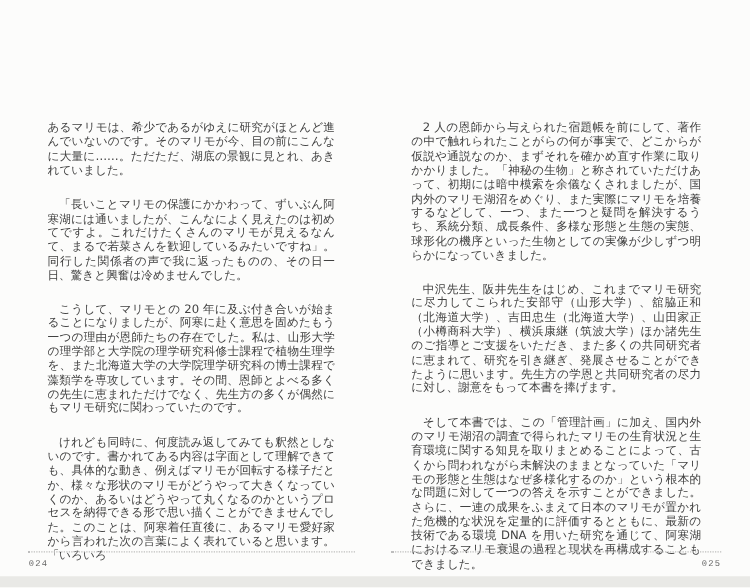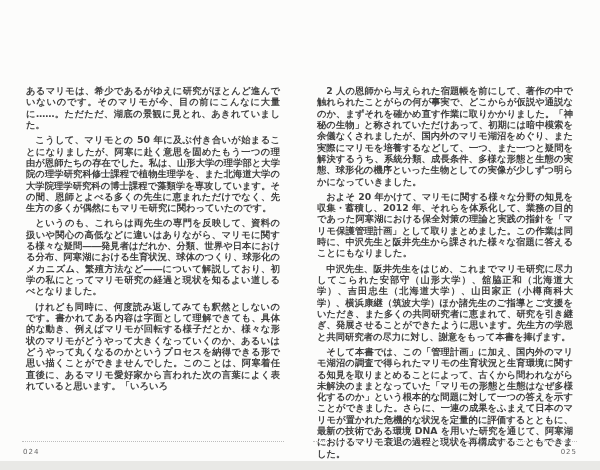--- a/index.html
+++ b/index.html
@@ -33,23 +33,22 @@
     left: 0;
     right: 0;
     color: #414141;
     font-size: 9.3px;
     line-height: 11.32px;
     text-align: justify;
     text-justify: inter-ideograph;
     letter-spacing: 0;
   }
   .page-text p {
-    margin: 4px;
+    margin: 16px;
     padding: 0;
-    font-weight: bold;
   }
   .page-text p.indent {
     text-indent: 9.3px;
   }
 
   .ruby { position: relative; }
   .ruby .rt {
     position: absolute;
     left: 50%;
     top: -4.6px;
@@ -68,20 +67,21 @@
     right: 0;
     height: 0;
     border-top: 1px dotted #bdbdbd;
   }
   .page-number {
     position: absolute;
     top: 448px;
     font-size: 7px;
     color: #666666;
     letter-spacing: 1px;
+    font-family: Liberation Mono, monospace;
   }
   .pn-left  { left: 1px; }
   .pn-right { right: 0; text-align: right; }
 
   .desk-edge {
     position: absolute;
     left: 0;
     right: 0;
     bottom: 0;
     height: 9px;
@@ -89,32 +89,31 @@
   }
 </style>
 </head>
 <body>
 
 <div class="spread">
 
   <section class="page left">
     <div class="page-text">
         <p class="">あるマリモは、希少であるがゆえに研究がほとんど進んでいないのです。そのマリモが今、目の前にこんなに大量に……。ただただ、湖底の景観に見とれ、あきれていました。</p>
-        <p class="indent">こうして、マリモとの 50 年に及ぶ付き合いが始まることになりましたが、阿寒に赴く意思を固めたもう一つの理由が恩師たちの存在でした。私は、山形大学の理学部と大学院の理学研究科修士課程で植物生理学を、また北海道大学の大学院理学研究科の博士課程で藻類学を専攻しています。その間、恩師とよべる多くの先生に恵まれただけでなく、先生方の多くが偶然にもマリモ研究に関わっていたのです。</p>
-        <p class="indent">というのも、これらは両先生の専門を反映して、資料の扱いや関心の高低などに違いはありながら、マリモに関する様々な疑問――発見者はだれか、分類、世界や日本における分布、阿寒湖における生育状況、球体のつくり、球形化のメカニズム、繁殖方法など――について解説しており、初学の私にとってマリモ研究の経過と現状を知るよい道しるべとなりました。</p>
+        <p class="indent">「長いことマリモの保護にかかわって、ずいぶん阿寒湖には通いましたが、こんなによく見えたのは初めてですよ。これだけたくさんのマリモが見えるなんて、まるで若菜さんを歓迎しているみたいですね」。同行した関係者の声で我に返ったものの、その日一日、驚きと興奮は冷めませんでした。</p>
+        <p class="indent">こうして、マリモとの 20 年に及ぶ付き合いが始まることになりましたが、阿寒に赴く意思を固めたもう一つの理由が恩師たちの存在でした。私は、山形大学の理学部と大学院の理学研究科修士課程で植物生理学を、また北海道大学の大学院理学研究科の博士課程で藻類学を専攻しています。その間、恩師とよべる多くの先生に恵まれただけでなく、先生方の多くが偶然にもマリモ研究に関わっていたのです。</p>
         <p class="indent">けれども同時に、何度読み返してみても釈然としないのです。書かれてある内容は字面として理解できても、具体的な動き、例えばマリモが回転する様子だとか、様々な形状のマリモがどうやって大きくなっていくのか、あるいはどうやって丸くなるのかというプロセスを納得できる形で思い描くことができませんでした。このことは、阿寒着任直後に、あるマリモ愛好家から言われた次の言葉によく表れていると思います。「いろいろ</p>
       </div>
     <div class="footer-rule"></div>
     <div class="page-number pn-left">024</div>
   </section>
 
   <section class="page right">
     <div class="page-text">
         <p class="indent">2 人の恩師から与えられた宿題帳を前にして、著作の中で触れられたことがらの何が事実で、どこからが仮説や通説なのか、まずそれを確かめ直す作業に取りかかりました。「神秘の生物」と称されていただけあって、初期には暗中模索を余儀なくされましたが、国内外のマリモ湖沼をめぐり、また実際にマリモを培養するなどして、一つ、また一つと疑問を解決するうち、系統分類、成長条件、多様な形態と生態の実態、球形化の機序といった生物としての実像が少しずつ明らかになっていきました。</p>
-        <p class="indent">およそ 20 年かけて、マリモに関する様々な分野の知見を収集・蓄積し、2012 年、それらを体系化して、業務の目的であった阿寒湖における保全対策の理論と実践の指針を「マリモ保護管理計画」として取りまとめました。この作業は同時に、中沢先生と阪井先生から課された様々な宿題に答えることにもなりました。</p>
         <p class="indent">中沢先生、阪井先生をはじめ、これまでマリモ研究に尽力してこられた安部守（山形大学）、舘脇正和（北海道大学）、吉田忠生（北海道大学）、山田家正（小樽商科大学）、横浜康継（筑波大学）ほか諸先生のご指導とご支援をいただき、また多くの共同研究者に恵まれて、研究を引き継ぎ、発展させることができたように思います。先生方の学恩と共同研究者の尽力に対し、謝意をもって本書を捧げます。</p>
         <p class="indent">そして本書では、この「管理計画」に加え、国内外のマリモ湖沼の調査で得られたマリモの生育状況と生育環境に関する知見を取りまとめることによって、古くから問われながら未解決のままとなっていた「マリモの形態と生態はなぜ多様化するのか」という根本的な問題に対して一つの答えを示すことができました。さらに、一連の成果をふまえて日本のマリモが置かれた危機的な状況を定量的に評価するとともに、最新の技術である環境 DNA を用いた研究を通じて、阿寒湖におけるマリモ衰退の過程と現状を再構成することもできました。</p>
         <p class="indent">私のマリモ研究の集大成といえる本書が、今後の研究の深化と発展に益するものとなるとともに、多くの人々が生物としてのマリモの実態と現状を知り、マリモとマリモを取り巻く自然がより良い形で未来に引き継がれるための資料として広く活用されることを願っています。</p>
       </div>
     <div class="footer-rule"></div>
     <div class="page-number pn-right">025</div>
   </section>
 
   <div class="desk-edge"></div>
 </div>

